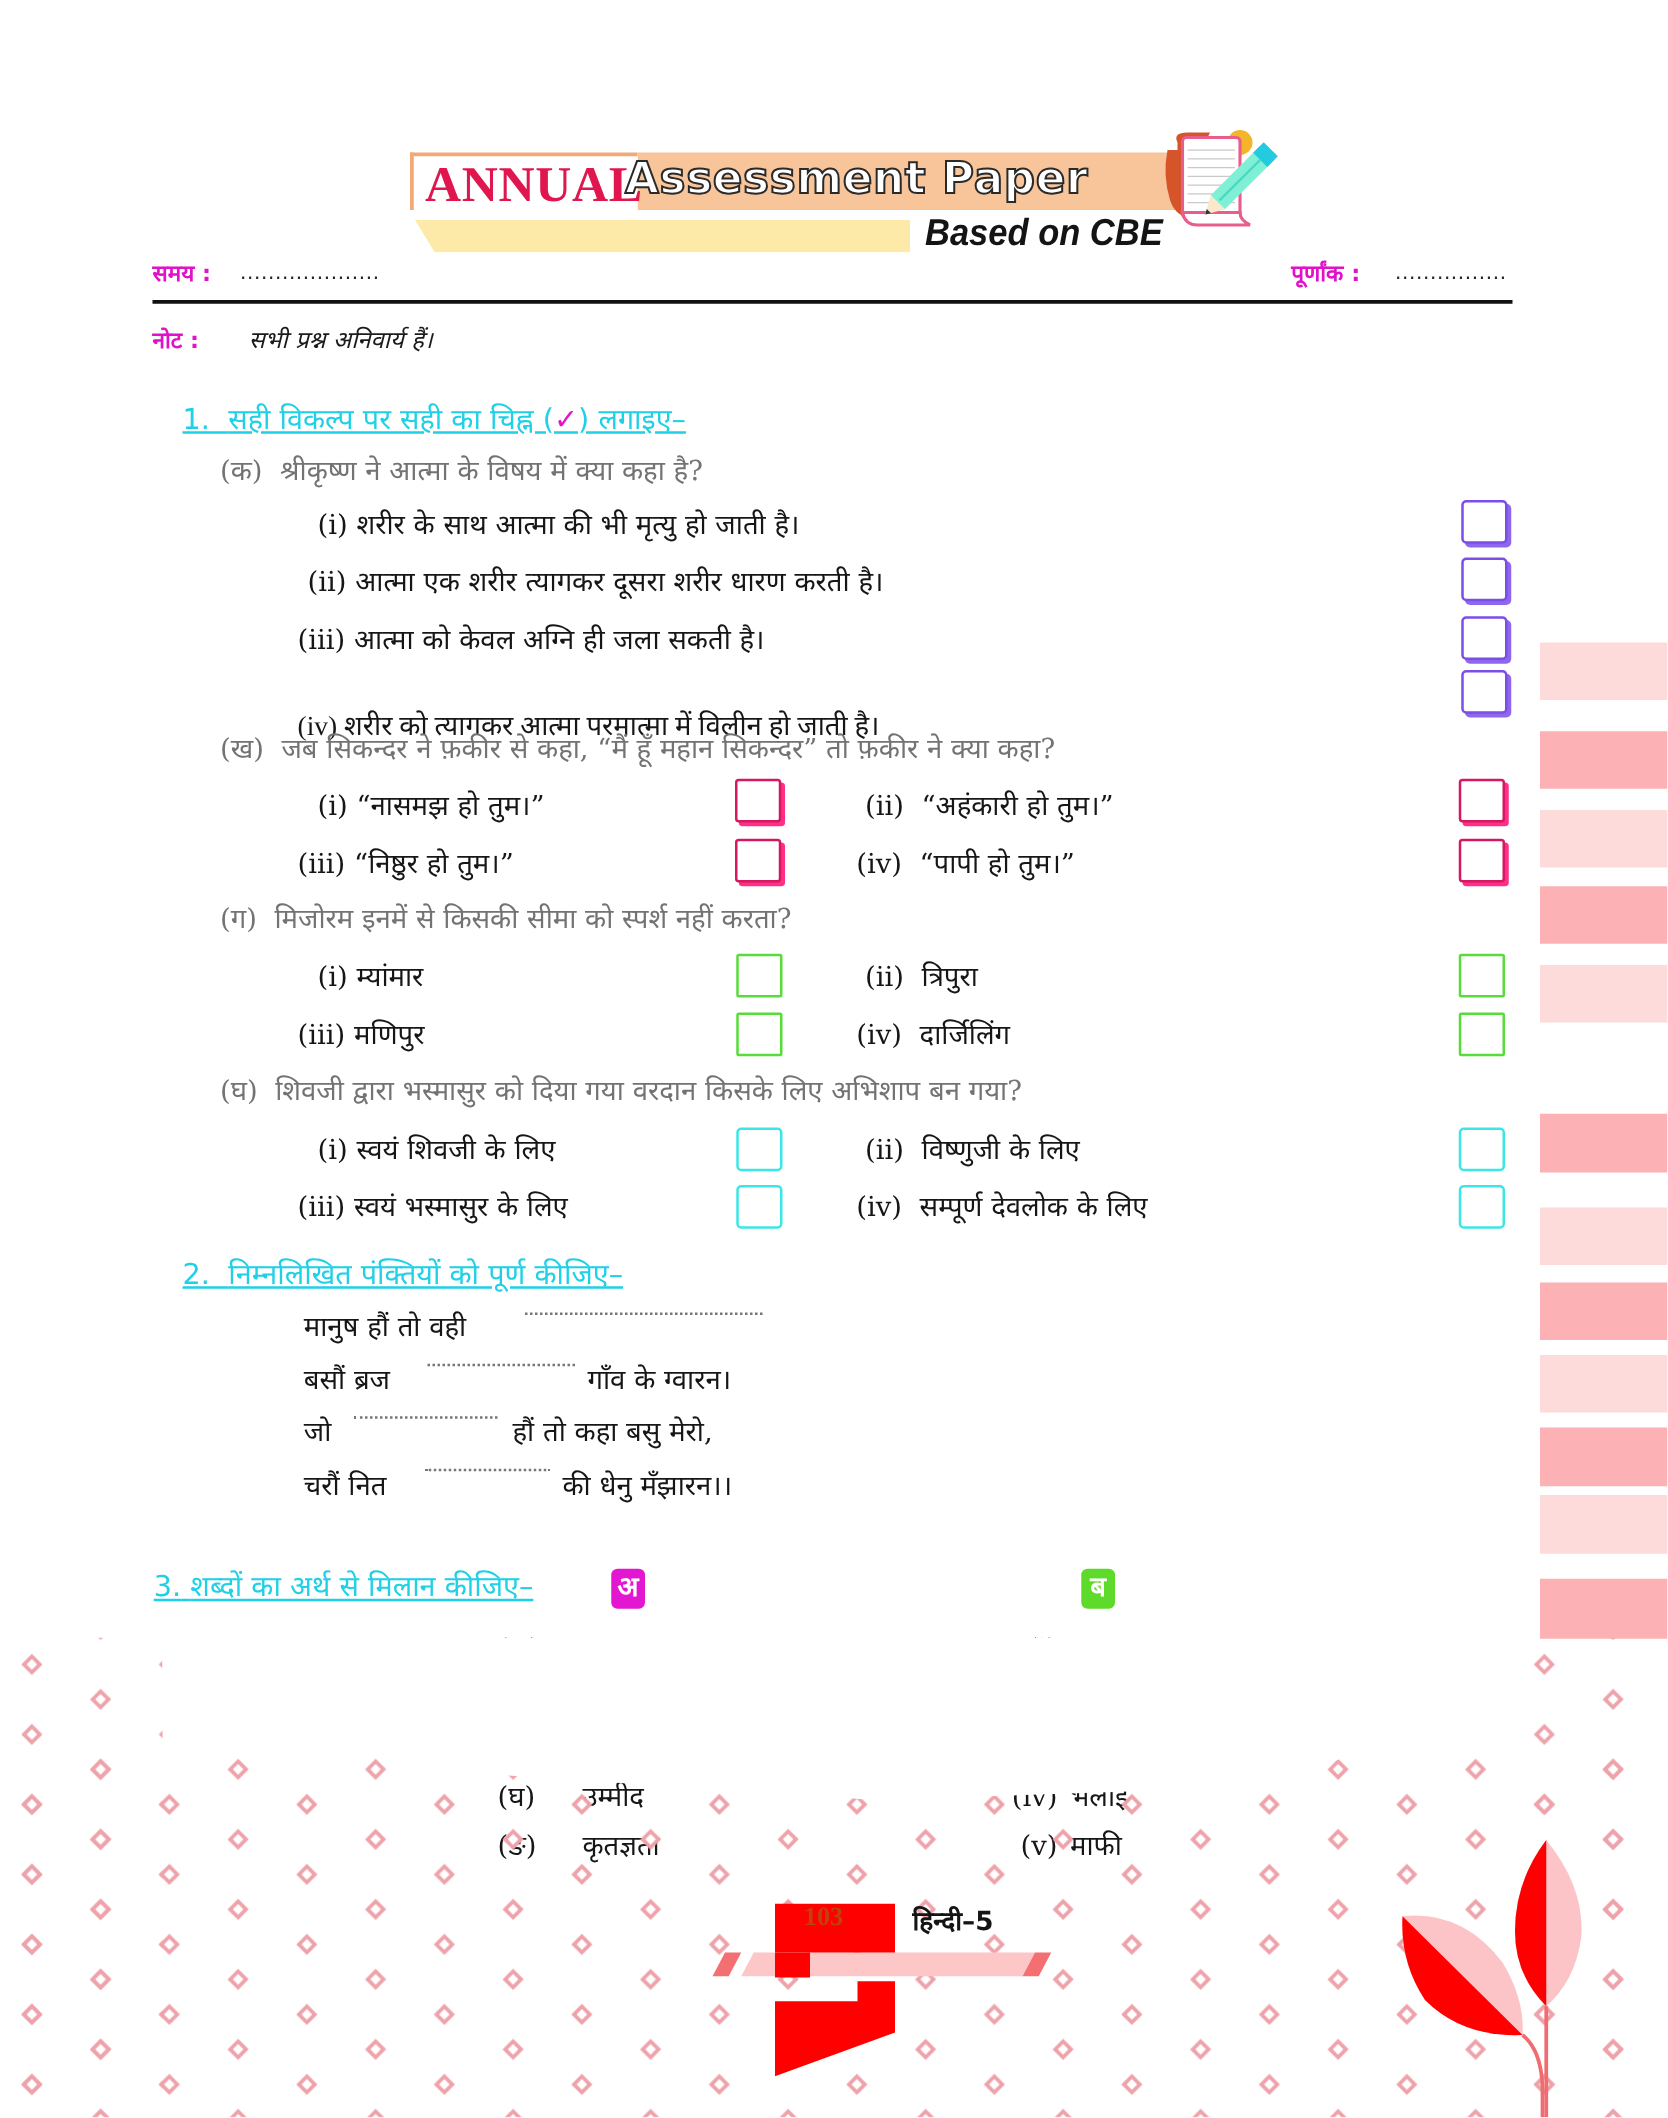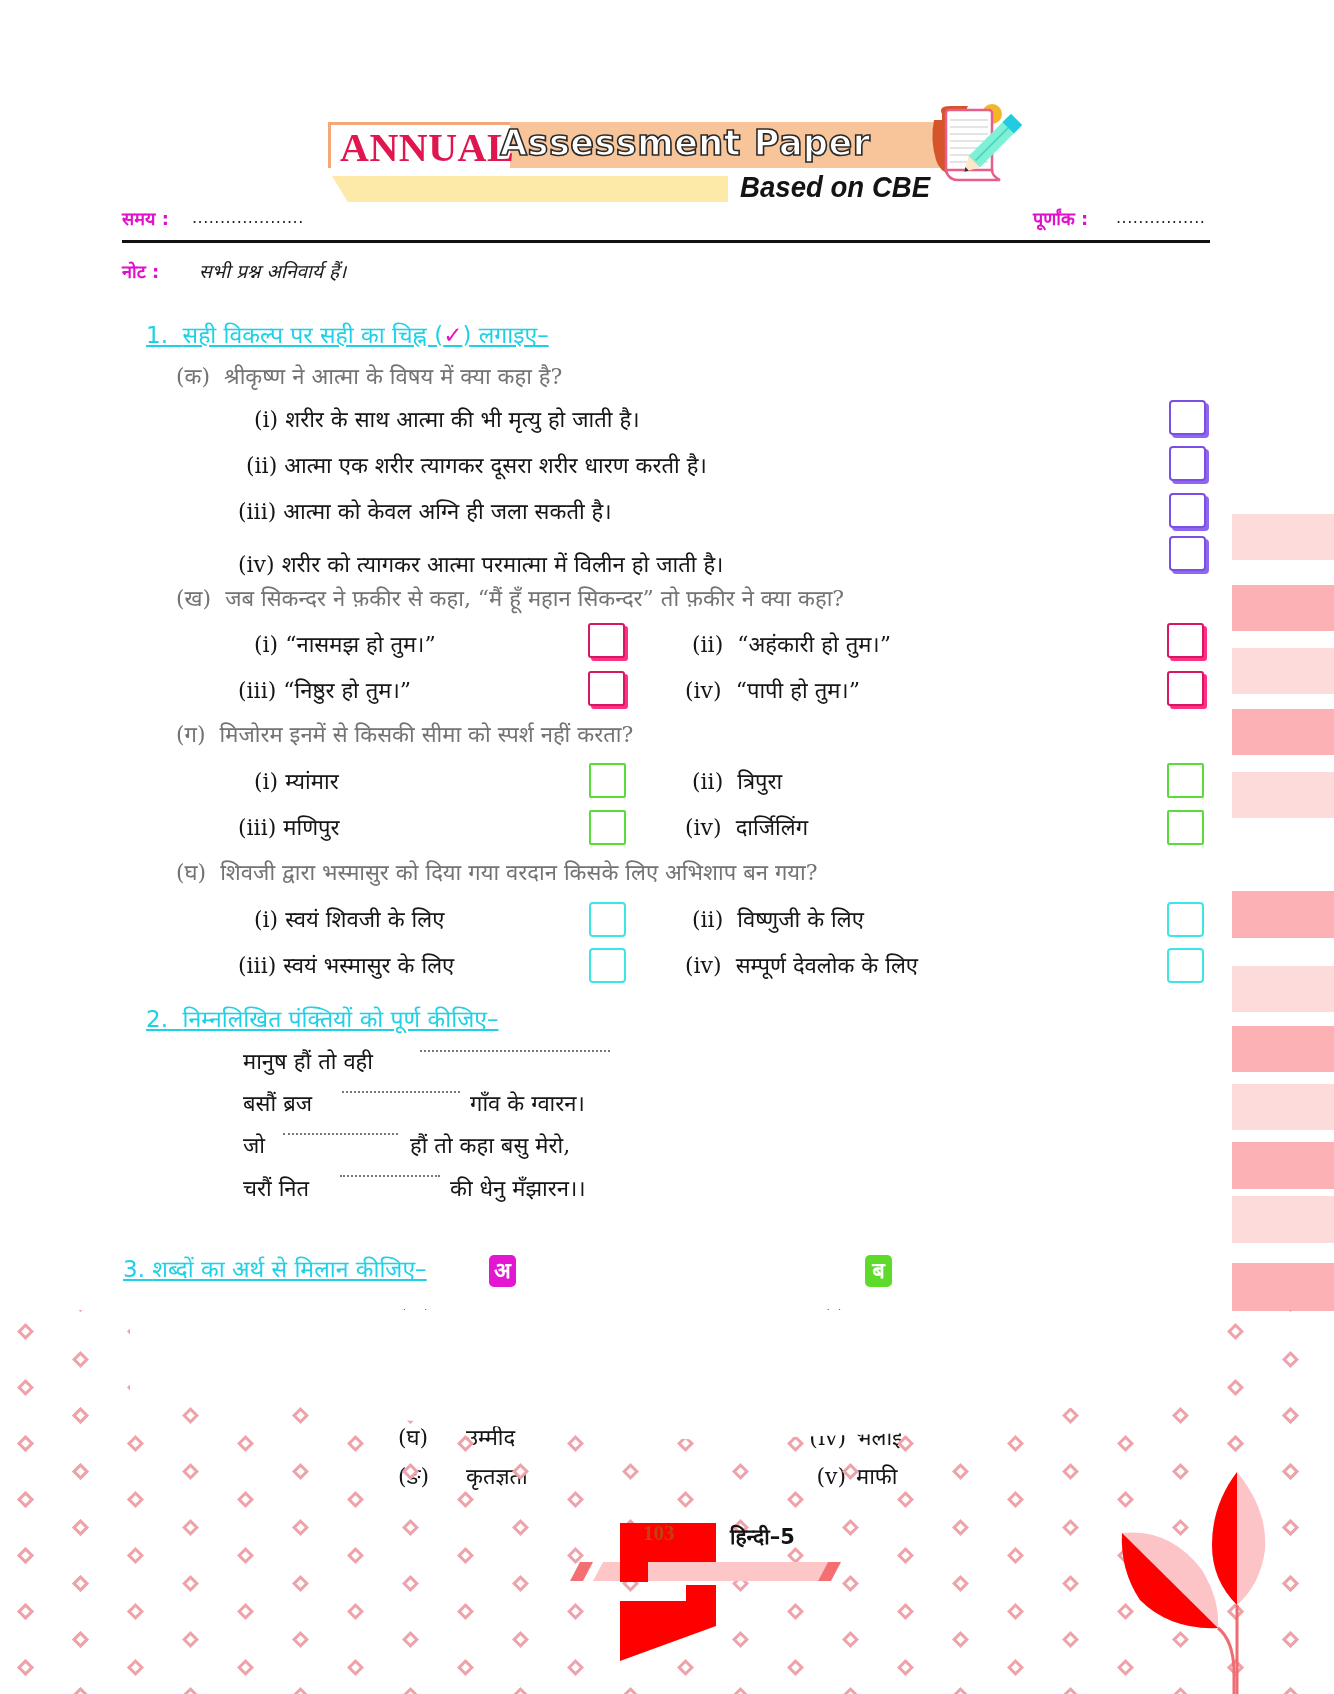--- a/index.html
+++ b/index.html
@@ -106,21 +106,21 @@
   <span>सही विकल्प पर सही का चिह्न (</span><span class="tick">✓</span><span>) लगाइए–</span>
 </div>
 
 <div class="abs q-sub" style="left:176px; top:360px;">
   <span>(क)</span>&nbsp;
   <span>श्रीकृष्ण ने आत्मा के विषय में क्या कहा है?</span>
 </div>
 <div class="abs opt" style="left:254px; top:403px;text-align:right;"><span>(i)</span> <span>शरीर के साथ आत्मा की भी मृत्यु हो जाती है।</span></div>
 <div class="abs opt" style="left:246px; top:449px;"><span>(ii)</span> <span>आत्मा एक शरीर त्यागकर दूसरा शरीर धारण करती है।</span></div>
 <div class="abs opt" style="left:238px; top:495px;"><span>(iii)</span> <span>आत्मा को केवल अग्नि ही जला सकती है।</span></div>
-<div class="abs opt" style="left:238px; top:548px;"><span>(iv)</span> <span>शरीर को त्यागकर आत्मा परमात्मा में विलीन हो जाती है।</span></div>
+<div class="abs opt" style="left:238px; top:564px;font-family:Liberation Serif, serif;"><span>(iv)</span> <span>शरीर को त्यागकर आत्मा परमात्मा में विलीन हो जाती है।</span></div>
 <div class="abs cb cb-purple" style="left:1169px; top:400px;"></div>
 <div class="abs cb cb-purple" style="left:1169px; top:446px;"></div>
 <div class="abs cb cb-purple" style="left:1169px; top:493px;"></div>
 <div class="abs cb cb-purple" style="left:1169px; top:536px;"></div>
 
 <div class="abs q-sub" style="left:176px; top:582px;">
   <span>(ख)</span>&nbsp;
   <span>जब सिकन्दर ने फ़कीर से कहा, “मैं हूँ महान सिकन्दर” तो फ़कीर ने क्या कहा?</span>
 </div>
 <div class="abs opt" style="left:254px; top:628px;"><span>(i)</span> <span>“नासमझ हो तुम।”</span></div>

